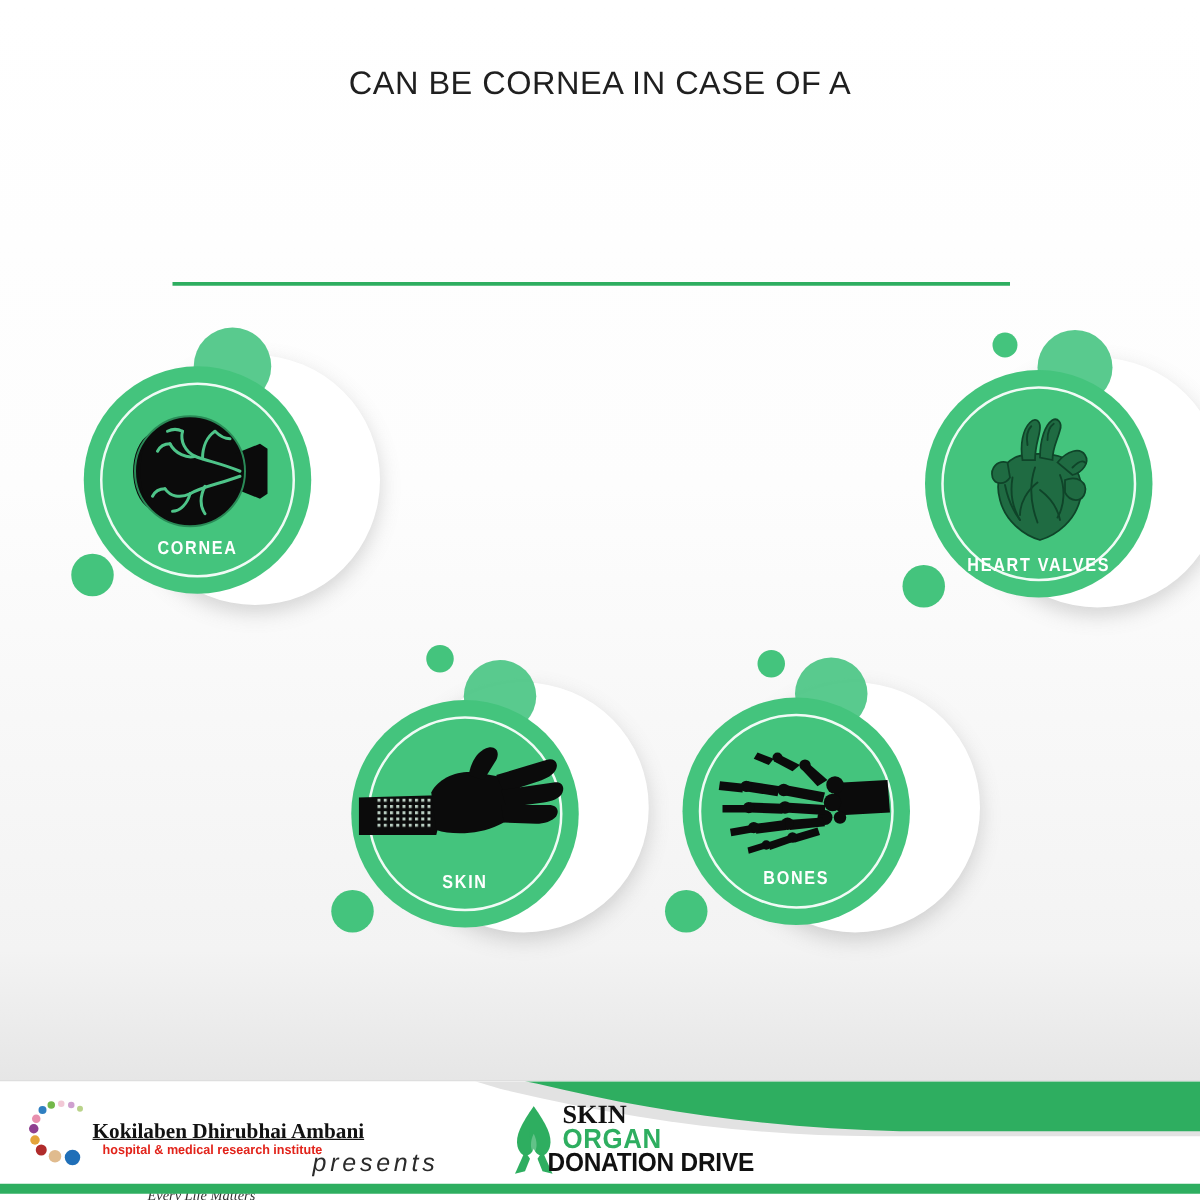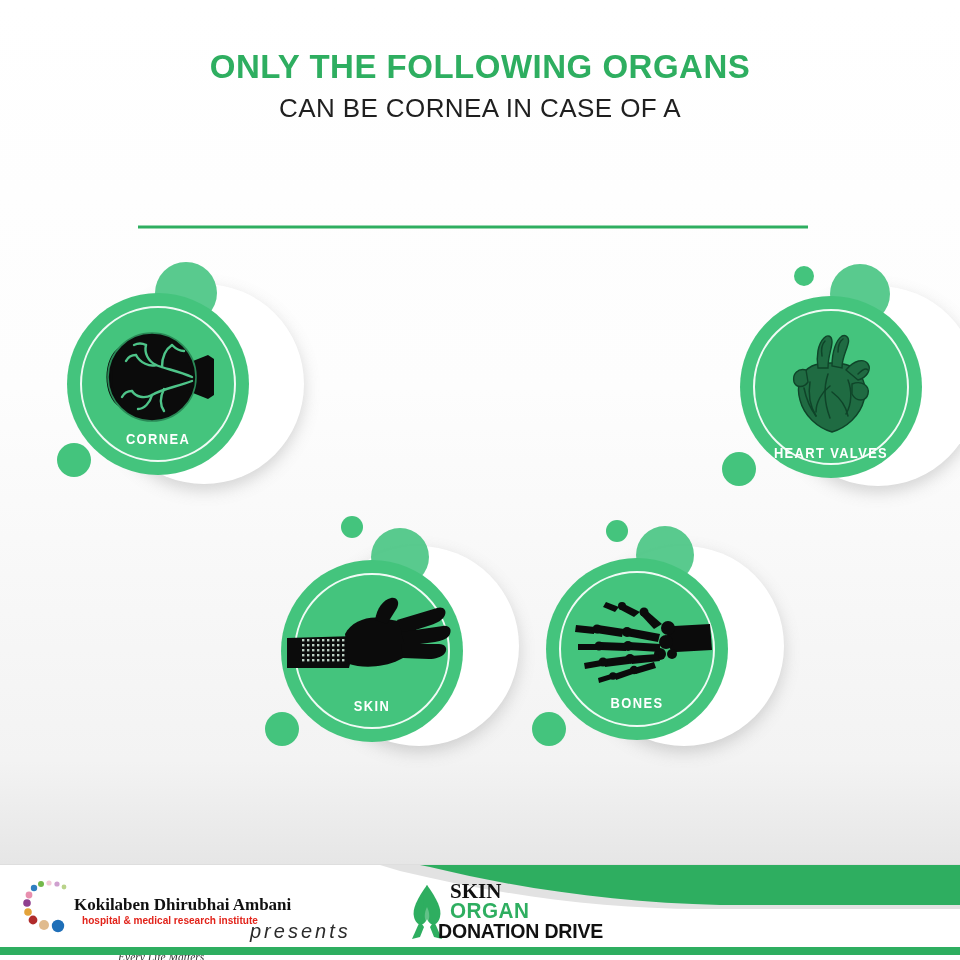--- a/index.html
+++ b/index.html
@@ -146,20 +146,21 @@
   }
   .kdah-name {
     position: absolute;
     left: 52px;
     top: 16px;
     font-family: "Liberation Serif", serif;
     font-weight: bold;
     font-size: 17px;
     color: #111111;
     white-space: nowrap;
+    text-decoration: underline;
   }
   .kdah-sub {
     position: absolute;
     left: 60px;
     top: 35px;
     font-size: 10.5px;
     font-weight: bold;
     color: #e2231a;
     white-space: nowrap;
     transform: scaleX(0.96);
@@ -231,21 +232,20 @@
   }
 </style>
 </head>
 <body>
 
 <div id="poster">
 
   <div class="body-bg"></div>
 
   <div class="headings">
-    <div class="h-line1">ONLY THE FOLLOWING ORGANS</div>
     <div class="h-line2">CAN BE CORNEA IN CASE OF A</div>
   </div>
 
   <svg class="connectors" viewBox="0 0 960 864">
     <defs>
       <linearGradient id="fadeDown" x1="0" y1="0" x2="0" y2="1">
         <stop offset="0%" stop-color="#2eae60" stop-opacity="1"></stop>
         <stop offset="72%" stop-color="#2eae60" stop-opacity="1"></stop>
         <stop offset="100%" stop-color="#2eae60" stop-opacity="0"></stop>
       </linearGradient>

